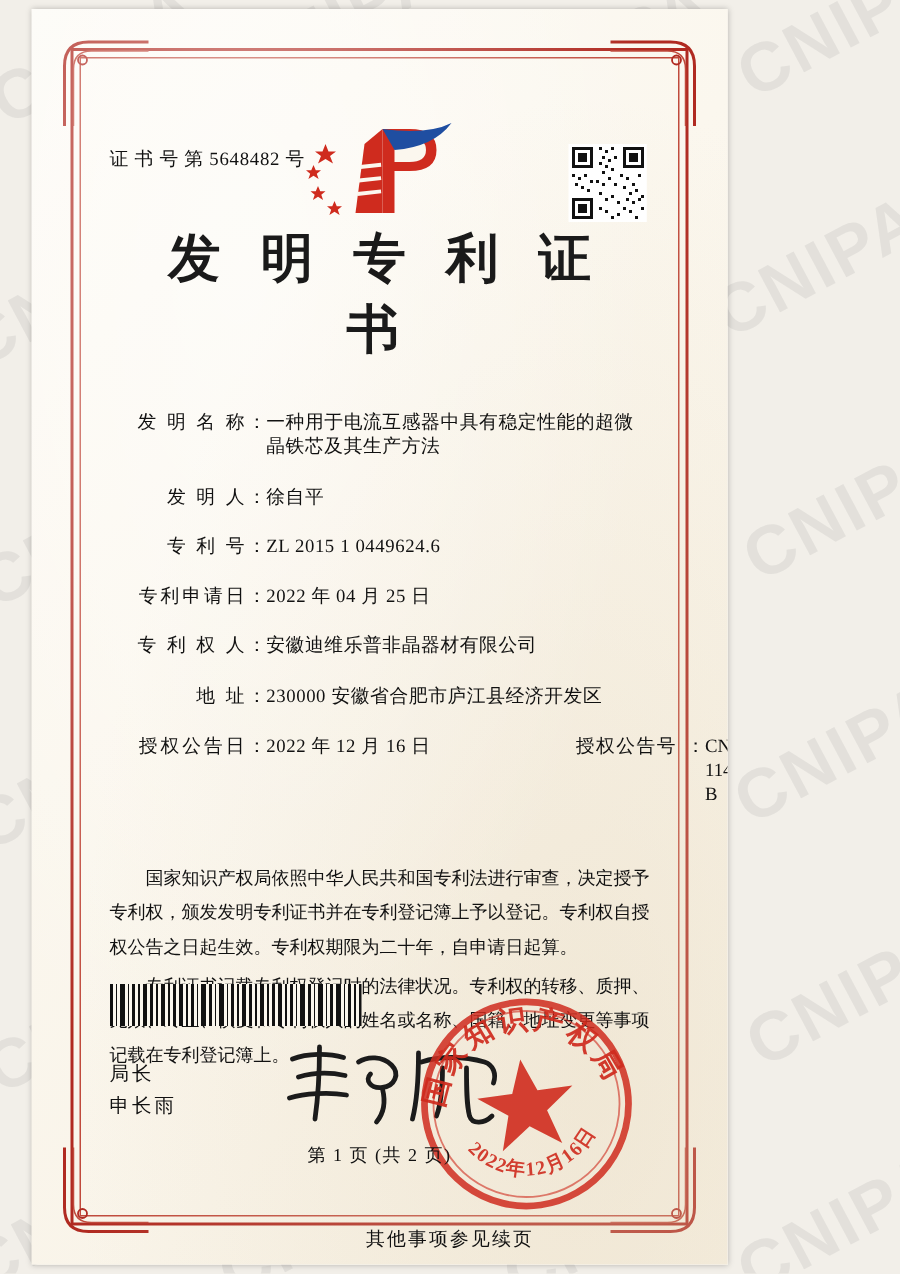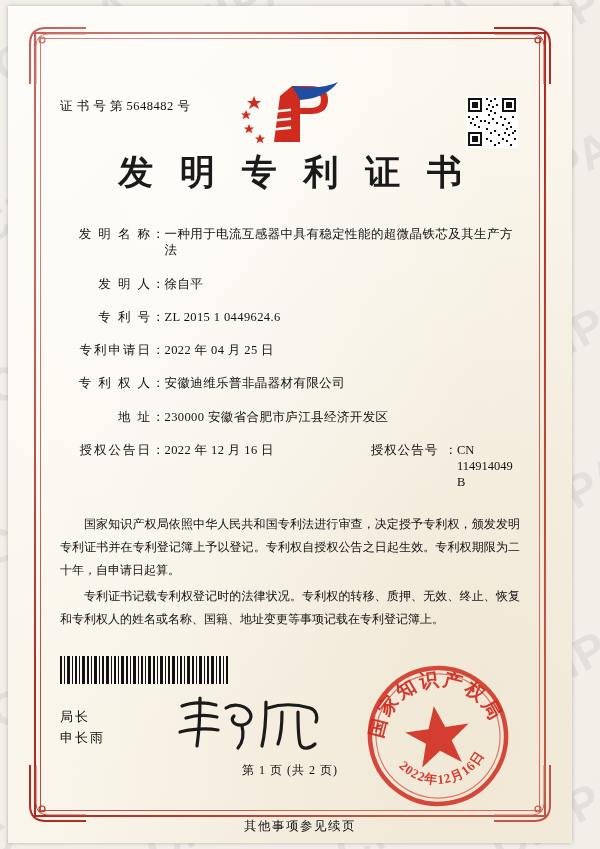--- a/index.html
+++ b/index.html
@@ -22,22 +22,22 @@
     font-family:"Liberation Sans", sans-serif;
     font-weight:bold;
     color:rgba(150,150,150,0.16);
     letter-spacing:2px;
     transform:rotate(-28deg);
     white-space:nowrap;
   }
   
   .page{
     position:absolute;
-    left:8px;top:6px;
-    width:564px;height:837px;
+    left:21px;top:6px;
+    width:464px;height:837px;
     background:linear-gradient(135deg,#fdfbf6 0%,#fbf7ee 40%,#f7f1e4 100%);
     box-shadow:0 0 4px rgba(0,0,0,0.25);
     z-index:1;
     overflow:hidden;
   }
   .page:after{
     content:"";position:absolute;inset:0;
     background:
       radial-gradient(ellipse at 30% 20%, rgba(255,255,255,0.5), rgba(255,255,255,0) 60%),
       radial-gradient(ellipse at 80% 85%, rgba(226,210,180,0.35), rgba(255,255,255,0) 65%);
@@ -97,31 +97,31 @@
     width:92px;
     flex:0 0 92px;
     letter-spacing:2px;
     text-align:right;
   }
   .fcolon{flex:0 0 10px;}
   .fval{flex:1 1 auto;letter-spacing:0.4px;}
   .frow.two .fval{flex:0 0 200px;font-family:Liberation Serif, serif;}
   .frow.two .flabel2{flex:0 0 80px;letter-spacing:1px;text-align:center;}
   .frow.two .fval2{flex:1 1 auto;}
-  .paras{margin-top:22px;font-size:12px;line-height:1.95;color:#111;text-align:justify;}
+  .paras{margin-top:36px;font-size:12px;line-height:1.95;color:#111;text-align:justify;}
   .paras p{margin:0 0 2px 0;text-indent:24px;}
   
   .barcode{
     position:absolute;left:0;top:600px;
     width:168px;height:28px;
   }
   
   .sig-block{
     position:absolute;left:0;top:650px;
-    font-size:13px;color:#111;letter-spacing:2px;line-height:1.65;
+    font-size:13px;color:#111;letter-spacing:2px;line-height:1.65;font-family:Liberation Mono, monospace;
   }
   .sig-img{
     position:absolute;left:110px;top:636px;
     width:160px;height:62px;
   }
   .seal{
     position:absolute;right:6px;top:604px;
     width:152px;height:152px;
   }
   .footer{

